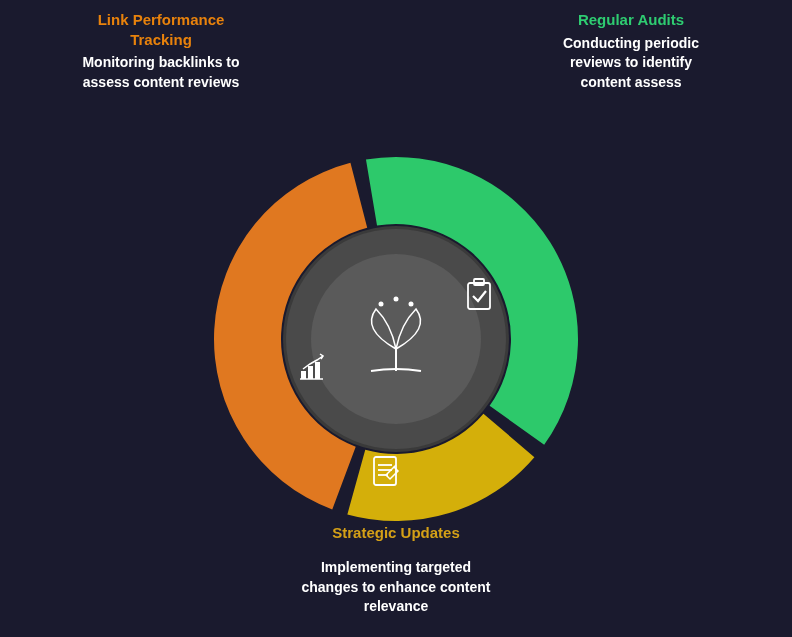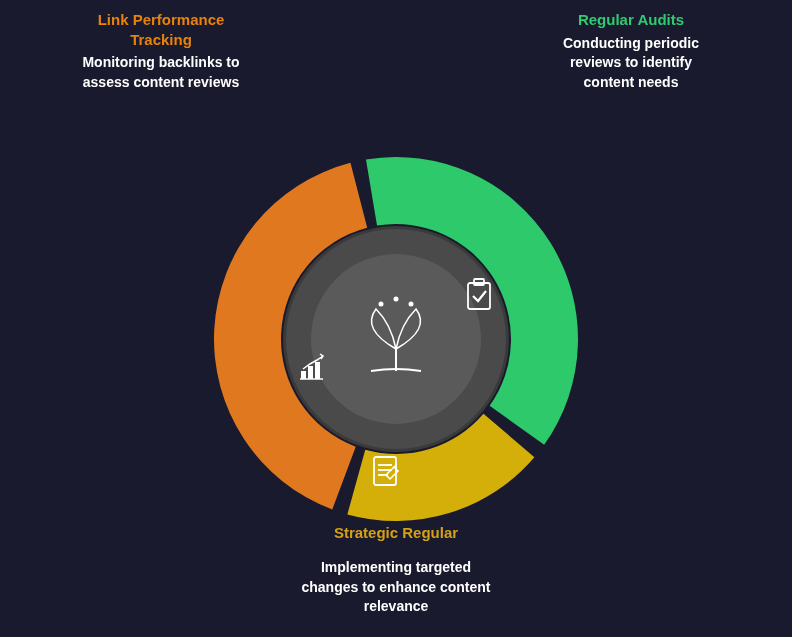--- a/index.html
+++ b/index.html
@@ -179,21 +179,21 @@
     </svg>
   </div>
 
   <div class="label label-top-left">
     <div class="title">Link Performance Tracking</div>
     <div class="desc">Monitoring backlinks to assess content reviews</div>
   </div>
 
   <div class="label label-top-right">
     <div class="title">Regular Audits</div>
-    <div class="desc">Conducting periodic reviews to identify content needs</div>
+    <div class="desc">Conducting periodic reviews to identify content assess</div>
   </div>
 
   <div class="label label-bottom">
-    <div class="title">Strategic Regular</div>
+    <div class="title">Strategic Updates</div>
     <div class="desc">Implementing targeted changes to enhance content relevance</div>
   </div>
 
 </div>
 
 </body></html>

